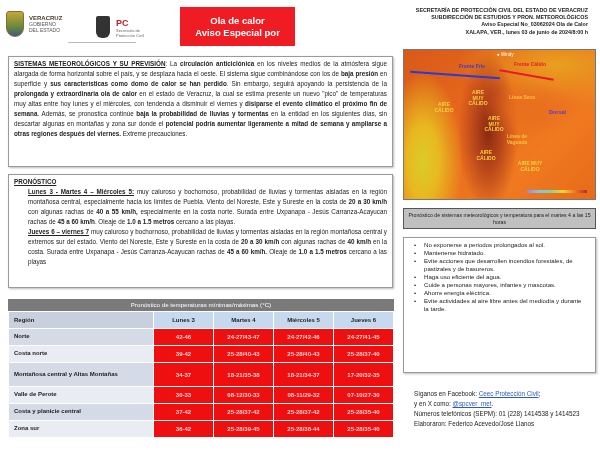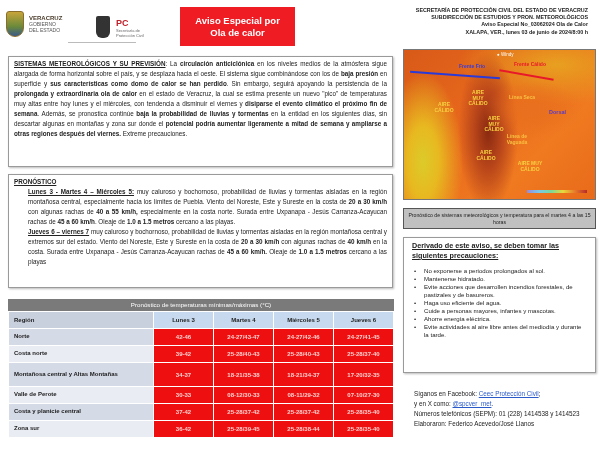--- a/index.html
+++ b/index.html
@@ -80,22 +80,22 @@
     <div class="pc-emblem"></div>
     <div class="pc-text">
       <b>PC</b>
       <span>Secretaría de</span><br>
       <span>Protección Civil</span>
     </div>
   </div>
   <div class="logo-line"></div>
 
   <div class="title-box">
+    <span>Ola de calor</span>
     <span>Aviso Especial por</span>
-    <span>Ola de calor</span>
   </div>
 
   <div class="agency">
     <div>SECRETARÍA DE PROTECCIÓN CIVIL DEL ESTADO DE VERACRUZ</div>
     <div>SUBDIRECCIÓN DE ESTUDIOS Y PRON. METEOROLÓGICOS</div>
     <div>Aviso Especial No_03062024 Ola de Calor</div>
     <div>XALAPA, VER., lunes 03 de junio de 2024/8:00 h</div>
   </div>
 </div>
 
@@ -185,21 +185,20 @@
   <div class="map-label" style="left:78px;top:66px;width:24px;color:#f8d040;">AIRE MUY CÁLIDO</div>
   <div class="map-label" style="left:101px;top:84px;width:24px;color:#f8c040;">Línea de Vaguada</div>
   <div class="map-label" style="left:72px;top:100px;width:20px;color:#f8d040;">AIRE CÁLIDO</div>
   <div class="map-label" style="left:113px;top:111px;width:26px;color:#f8d040;">AIRE MUY CÁLIDO</div>
   <div class="colorbar"></div>
 </div>
 
 <div class="caption">Pronóstico de sistemas meteorológicos y temperatura para el martes 4 a las 15 horas</div>
 
 <div class="box prec">
-  <div class="prec-title">Derivado de este aviso, se deben tomar las siguientes precauciones:</div>
   <ul>
     <li>No exponerse a periodos prolongados al sol.</li>
     <li>Mantenerse hidratado.</li>
     <li>Evite acciones que desarrollen incendios forestales, de pastizales y de basureros.</li>
     <li>Haga uso eficiente del agua.</li>
     <li>Cuide a personas mayores, infantes y mascotas.</li>
     <li>Ahorre energía eléctrica.</li>
     <li>Evite actividades al aire libre antes del mediodía y durante la tarde.</li>
   </ul>
 </div>

